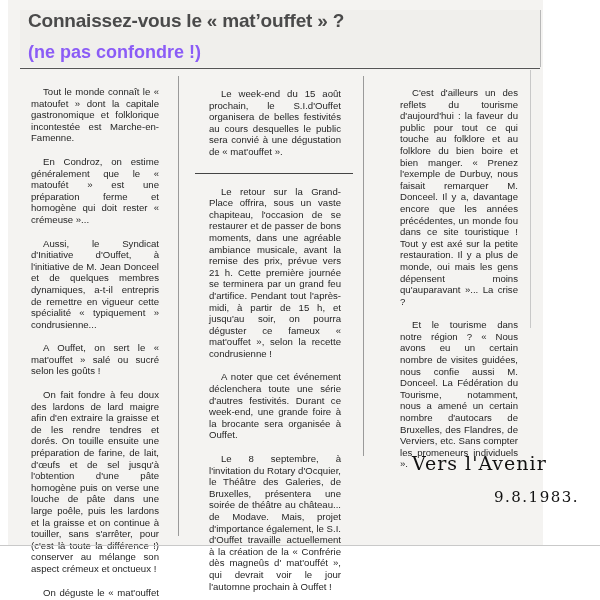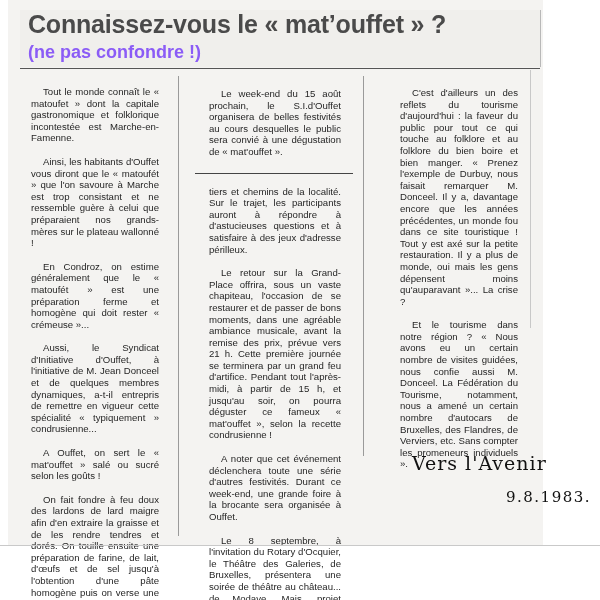--- a/index.html
+++ b/index.html
@@ -31,21 +31,21 @@
       height: 57px;
       background: #f0efec;
       border-right: 1px solid #b8b8b8;
     }
     .headline {
       position: absolute;
       left: 28px;
       top: 10px;
       font-family: "Liberation Sans", sans-serif;
       font-weight: bold;
-      font-size: 25px;
+      font-size: 19px;
       letter-spacing: -0.2px;
       color: #4a4a4a;
       white-space: nowrap;
     }
     .subheadline {
       position: absolute;
       left: 28px;
       top: 42px;
       font-family: "Liberation Sans", sans-serif;
       font-weight: bold;
@@ -92,50 +92,48 @@
       height: 1px;
       background: #c9c9c9;
     }
     .handwritten {
       position: absolute;
       font-family: "DejaVu Serif", serif;
       color: #111;
       white-space: nowrap;
     }
     .hw-title { left: 412px; top: 452px; font-size: 19px; letter-spacing: 1px; }
-    .hw-date { left: 494px; top: 488px; font-size: 15px; letter-spacing: 1.5px; margin-left: 12px; }
+    .hw-date { left: 494px; top: 488px; font-size: 15px; letter-spacing: 1.5px; }
   </style>
 </head>
 <body>
 
 <div class="clipping"></div>
 <div class="header-box"></div>
 
 <div class="headline">Connaissez-vous le « mat’ouffet » ?</div>
 <div class="subheadline">(ne pas confondre !)</div>
 <div class="header-rule"></div>
 
 <div class="col-rule rule-a"></div>
 <div class="col-rule rule-b"></div>
 <div class="col-rule rule-c"></div>
 
 <div class="column col1">
   <p>Tout le monde connaît le « matoufet » dont la capitale gastronomique et folklorique incontestée est Marche-en-Famenne.</p>
-  <p>Ainsi, les habitants d'Ouffet vous diront que le « matoufét » que l'on savoure à Marche est trop consistant et ne ressemble guère à celui que préparaient nos grands-mères sur le plateau wallonné !</p>
   <p>En Condroz, on estime généralement que le « matoufét » est une préparation ferme et homogène qui doit rester « crémeuse »...</p>
   <p>Aussi, le Syndicat d'Initiative d'Ouffet, à l'initiative de M. Jean Donceel et de quelques membres dynamiques, a-t-il entrepris de remettre en vigueur cette spécialité « typiquement » condrusienne...</p>
   <p>A Ouffet, on sert le « mat'ouffet » salé ou sucré selon les goûts !</p>
   <p>On fait fondre à feu doux des lardons de lard maigre afin d'en extraire la graisse et de les rendre tendres et dorés. On touille ensuite une préparation de farine, de lait, d'œufs et de sel jusqu'à l'obtention d'une pâte homogène puis on verse une louche de pâte dans une large poêle, puis les lardons et la graisse et on continue à touiller, sans s'arrêter, pour (c'est là toute la différence !) conserver au mélange son aspect crémeux et onctueux !</p>
   <p>On déguste le « mat'ouffet » sur une tranche de pain de prochain ou de pain gris.</p>
 </div>
 
 <div class="column col2">
   <p>Le week-end du 15 août prochain, le S.I.d'Ouffet organisera de belles festivités au cours desquelles le public sera convié à une dégustation de « mat'ouffet ».</p>
   <div style="height:3px;border-bottom:1px solid #444;margin:0 0 3px -2px;"></div>
-  <p style="text-indent:0">tiers et chemins de la localité. Sur le trajet, les participants auront à répondre à d'astucieuses questions et à satisfaire à des jeux d'adresse périlleux.</p>
   <p>Le retour sur la Grand-Place offrira, sous un vaste chapiteau, l'occasion de se restaurer et de passer de bons moments, dans une agréable ambiance musicale, avant la remise des prix, prévue vers 21 h. Cette première journée se terminera par un grand feu d'artifice. Pendant tout l'après-midi, à partir de 15 h, et jusqu'au soir, on pourra déguster ce fameux « mat'ouffet », selon la recette condrusienne !</p>
   <p>A noter que cet événement déclenchera toute une série d'autres festivités. Durant ce week-end, une grande foire à la brocante sera organisée à Ouffet.</p>
   <p>Le 8 septembre, à l'invitation du Rotary d'Ocquier, le Théâtre des Galeries, de Bruxelles, présentera une soirée de théâtre au château... de Modave. Mais, projet d'importance également, le S.I. d'Ouffet travaille actuellement à la création de la « Confrérie dès magneûs d' mat'ouffét », qui devrait voir le jour l'automne prochain à Ouffet !</p>
 </div>
 
 <div class="column col3">
   <p>C'est d'ailleurs un des reflets du tourisme d'aujourd'hui : la faveur du public pour tout ce qui touche au folklore et au folklore du bien boire et bien manger. « Prenez l'exemple de Durbuy, nous faisait remarquer M. Donceel. Il y a, davantage encore que les années précédentes, un monde fou dans ce site touristique ! Tout y est axé sur la petite restauration. Il y a plus de monde, oui mais les gens dépensent moins qu'auparavant »... La crise ?</p>
   <p>Et le tourisme dans notre région ? « Nous avons eu un certain nombre de visites guidées, nous confie aussi M. Donceel. La Fédération du Tourisme, notamment, nous a amené un certain nombre d'autocars de Bruxelles, des Flandres, de Verviers, etc. Sans compter les promeneurs individuels ».</p>
 </div>
 

